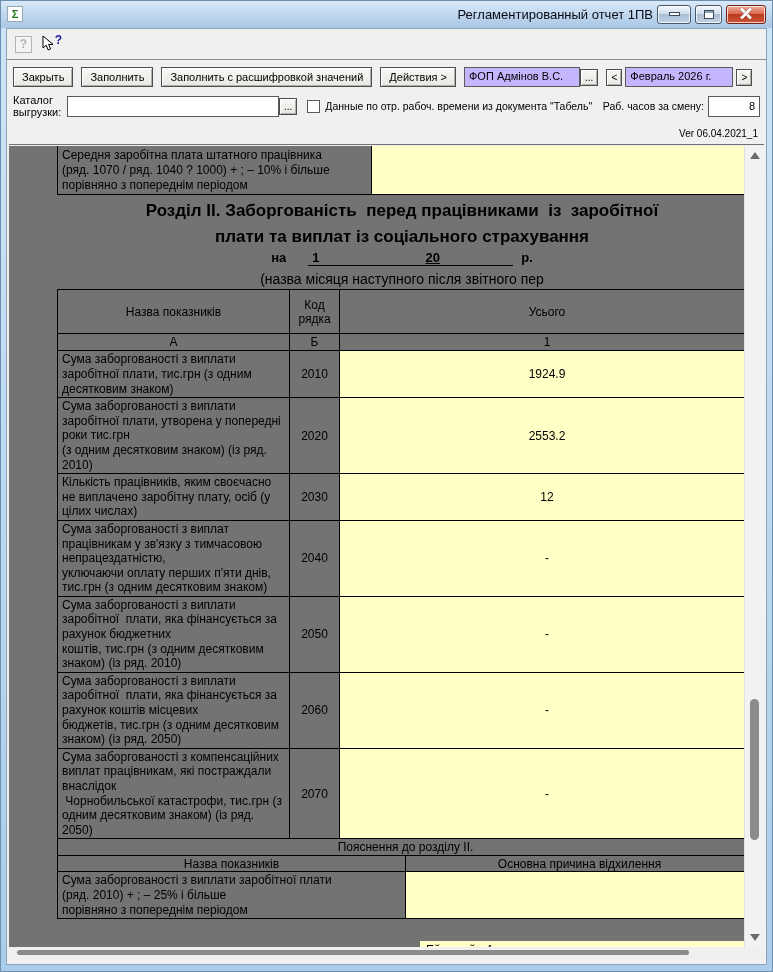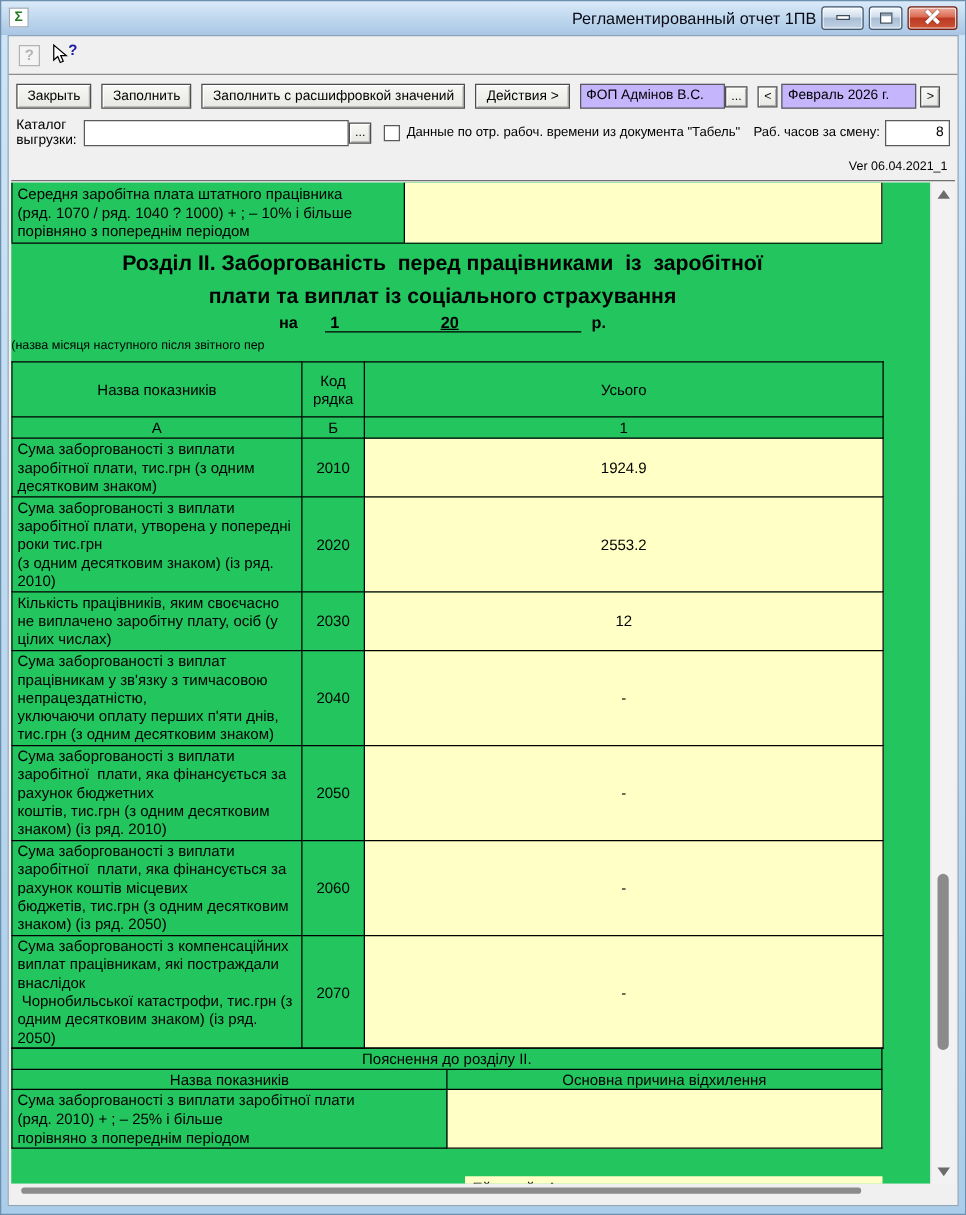--- a/index.html
+++ b/index.html
@@ -64,38 +64,38 @@
   .inp.hours { width:52px; text-align:right; }
   .chk { width:13px; height:13px; background:#fff; border:1px solid #5a5a5a; margin:0 5px 0 10px; flex:none; }
   .lbl.timesheet { font-size:10.5px; white-space:nowrap; }
   .lbl.hours { font-size:10.5px; margin:0 4px 0 8px; white-space:nowrap; }
   .spacer { flex:1; }
 
   .version { height:20px; font-size:10px; font-weight:normal; text-align:right; padding:4px 8px 0 0; }
 
   
   .formarea { position:relative; flex:1; margin:0 2px 6px 2px; border-top:1px solid #707070; }
-  .viewport { position:absolute; top:1px; left:0; right:20px; bottom:11px; background:#22c55e; overflow:hidden; }
+  .viewport { position:absolute; top:1px; left:0; right:20px; bottom:11px; background:#737373; overflow:hidden;padding-left:48px; }
 
   .form-inner { width:700px; color:#000; }
   .pre { white-space:pre-wrap; }
 
   .avgrow { display:flex; width:697px; border-bottom:1px solid #000; }
   .avg-label { width:315px; border-left:1px solid #000; border-right:1px solid #000;
     font-size:12px; line-height:14.8px; padding:2px 4px; }
   .avg-val { flex:1; border-right:1px solid #000; }
   .yellow { background:#FFFFC6; }
 
   .heading { width:690px; margin-top:3px; text-align:center; font-weight:bold;
     font-size:17px; line-height:26px; }
   .dateline { width:690px; text-align:center; font-weight:bold; font-size:13px; height:21px; }
   .dl-line { display:inline-block; width:205px; border-bottom:1px solid #000; text-align:left; margin:0 8px 0 22px; }
   .dl-day { margin-left:4px; }
-  .dl-century { margin-left:81px;text-decoration:underline; }
-  .datenote { width:690px; text-align:left; font-size:10px; height:14px; }
+  .dl-century { margin-left:106px;text-decoration:underline; }
+  .datenote { width:690px; text-align:center; font-size:14px; height:14px; }
 
   table.grid { border-collapse:collapse; width:697px; font-size:12px; table-layout:fixed; }
   table.grid td { border:1px solid #000; vertical-align:middle; }
   table.main { margin-top:4px; }
   td.c-name  { width:232px; }
   td.c-code  { width:50px;  text-align:center; }
   td.c-total { width:415px; text-align:center; }
   tr.head td { text-align:center; height:44px; }
   tr.sub td  { text-align:center; height:17px; }
   td.name { padding:1px 4px; line-height:14.6px; vertical-align:top; }

